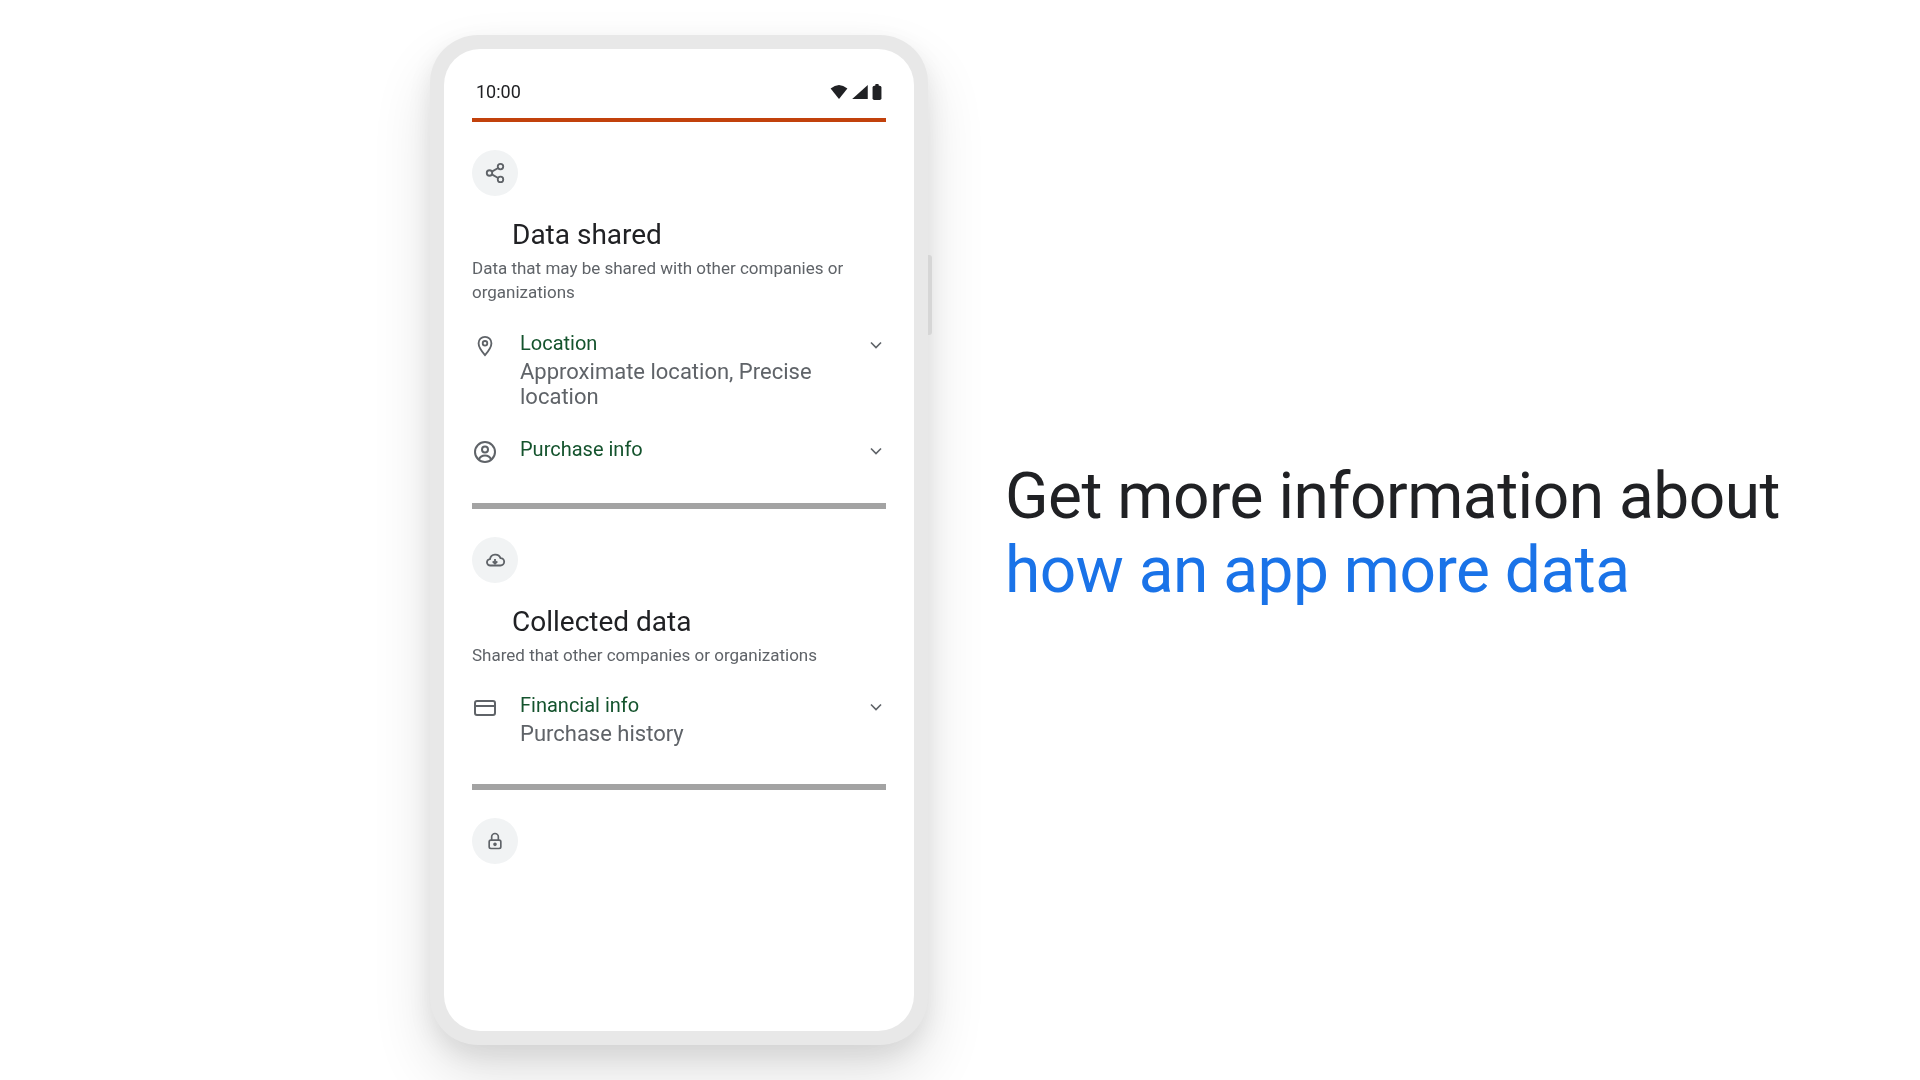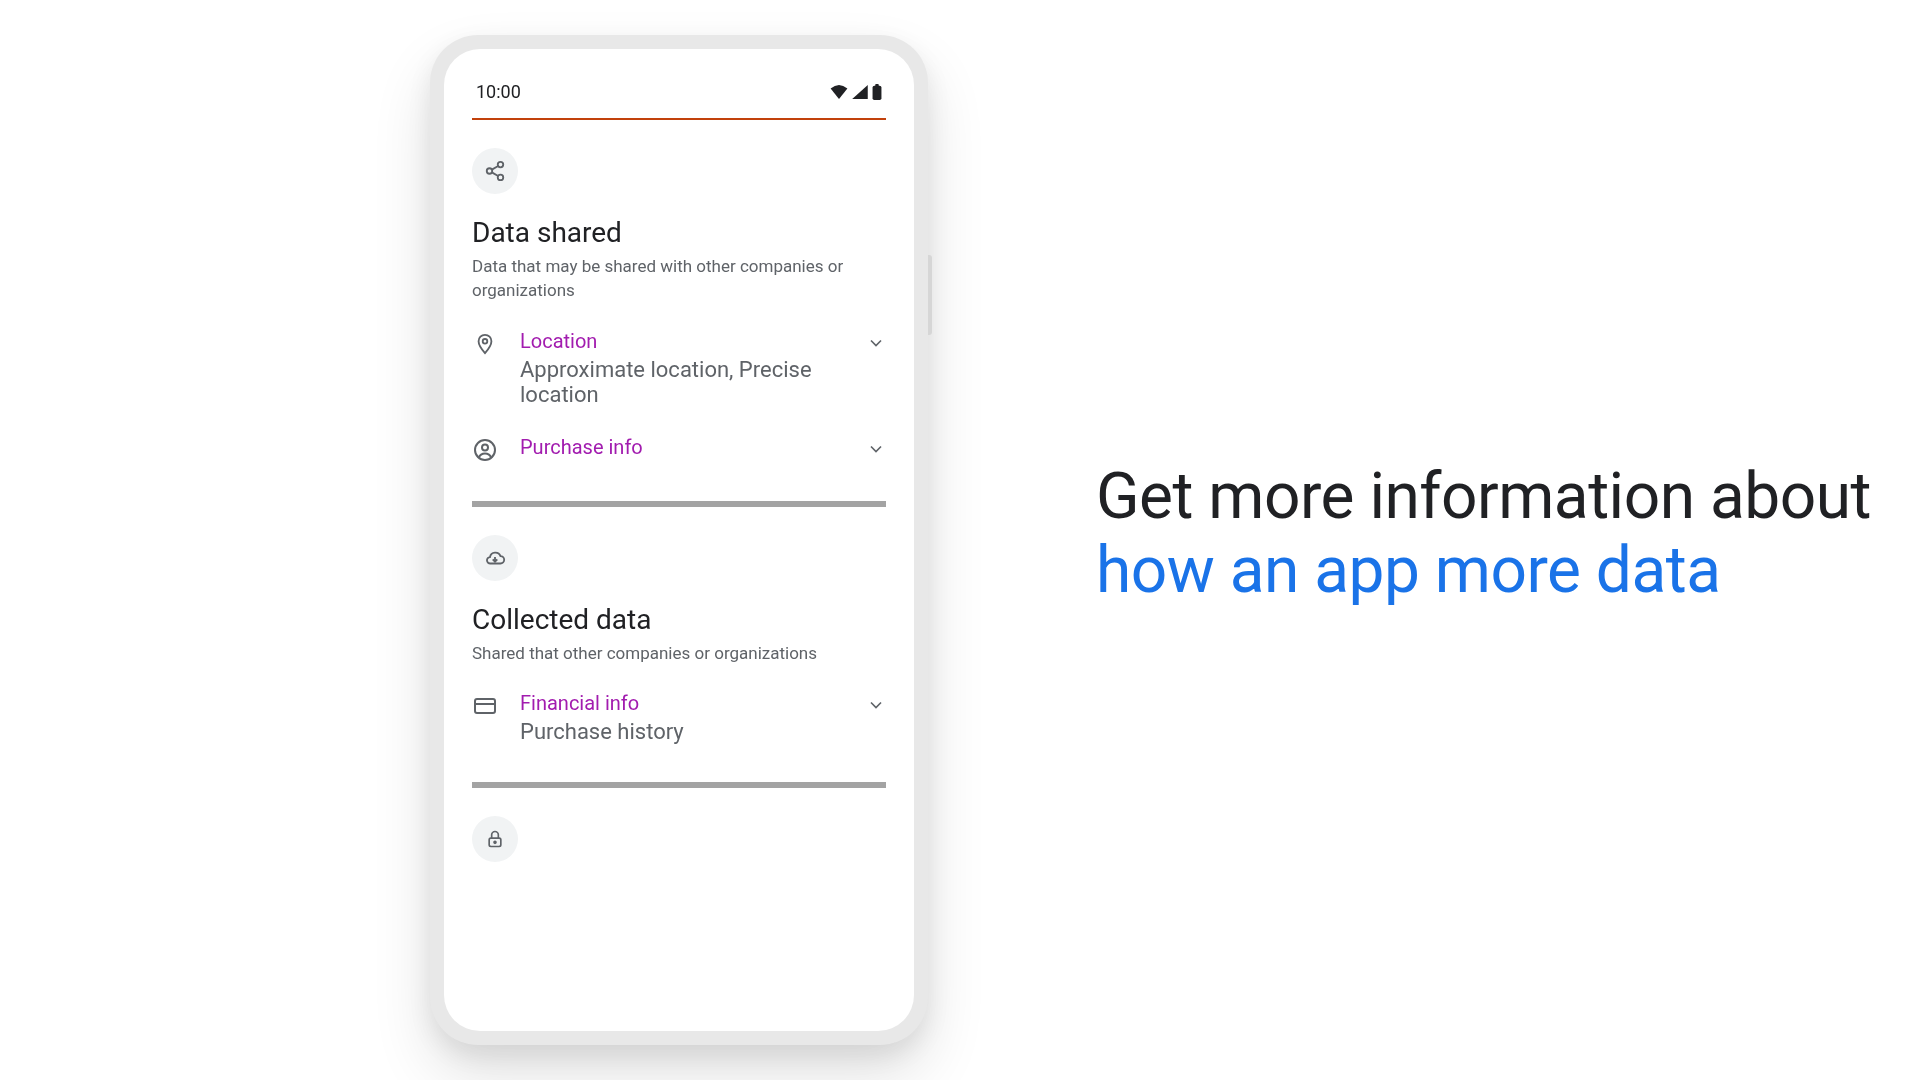--- a/index.html
+++ b/index.html
@@ -44,21 +44,21 @@
     overflow: hidden;
     padding: 24px 28px;
     display: flex;
     flex-direction: column;
   }
   .status-bar {
     display: flex;
     justify-content: space-between;
     align-items: center;
     padding: 8px 4px 16px 4px;
-    border-bottom: 2px solid #c2410c;
+    border-bottom: 4px solid #c2410c;
   }
   .status-time {
     font-size: 18px;
     color: #202124;
     font-weight: 400;
   }
   .status-icons {
     display: flex;
     align-items: center;
     gap: 4px;
@@ -79,20 +79,21 @@
     align-items: center;
     justify-content: center;
     color: #5f6368;
     margin-bottom: 22px;
   }
   .section-title {
     font-size: 28px;
     color: #202124;
     font-weight: 400;
     margin-bottom: 6px;
+    margin-left: 40px;
   }
   .section-subtitle {
     font-size: 17px;
     color: #5f6368;
     line-height: 1.4;
     margin-bottom: 8px;
   }
   .item-row {
     display: flex;
     align-items: flex-start;
@@ -107,38 +108,38 @@
     display: flex;
     align-items: center;
     justify-content: center;
     margin-top: 2px;
   }
   .item-content {
     flex: 1;
   }
   .item-title {
     font-size: 20px;
-    color: #a21caf;
+    color: #14532d;
     font-weight: 400;
     margin-bottom: 4px;
   }
   .item-subtitle {
     font-size: 22px;
     color: #5f6368;
   }
   .item-chevron {
     width: 20px;
     height: 20px;
     color: #5f6368;
     flex-shrink: 0;
     margin-top: 4px;
   }
   .headline-area {
     position: absolute;
-    left: 1096px;
+    left: 1005px;
     top: 460px;
   }
   .headline {
     font-size: 64px;
     font-weight: 400;
     line-height: 1.15;
     letter-spacing: -0.5px;
   }
   .headline-dark { color: #202124; }
   .headline-blue { color: #1a73e8; }

